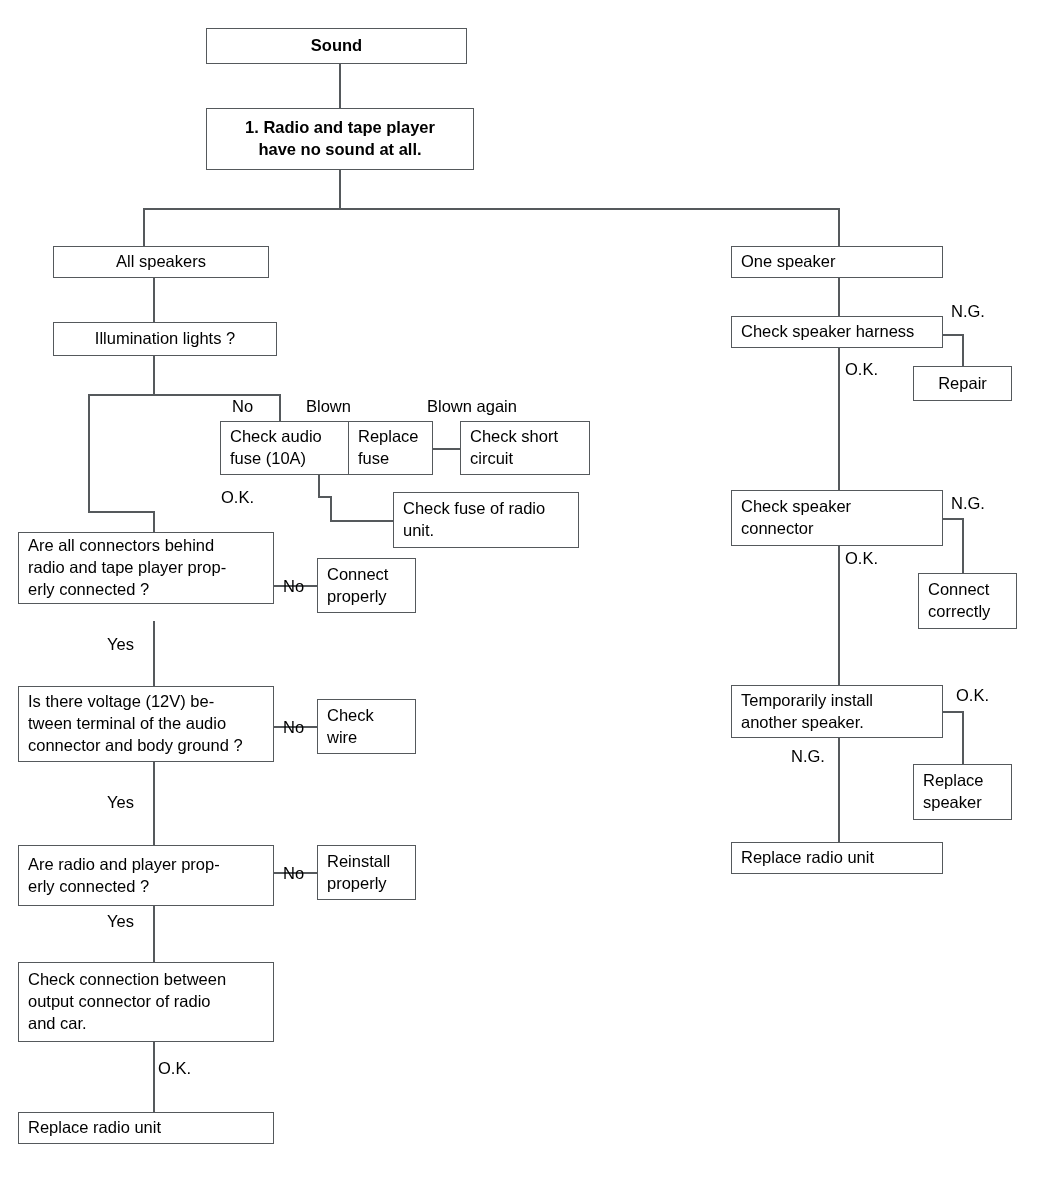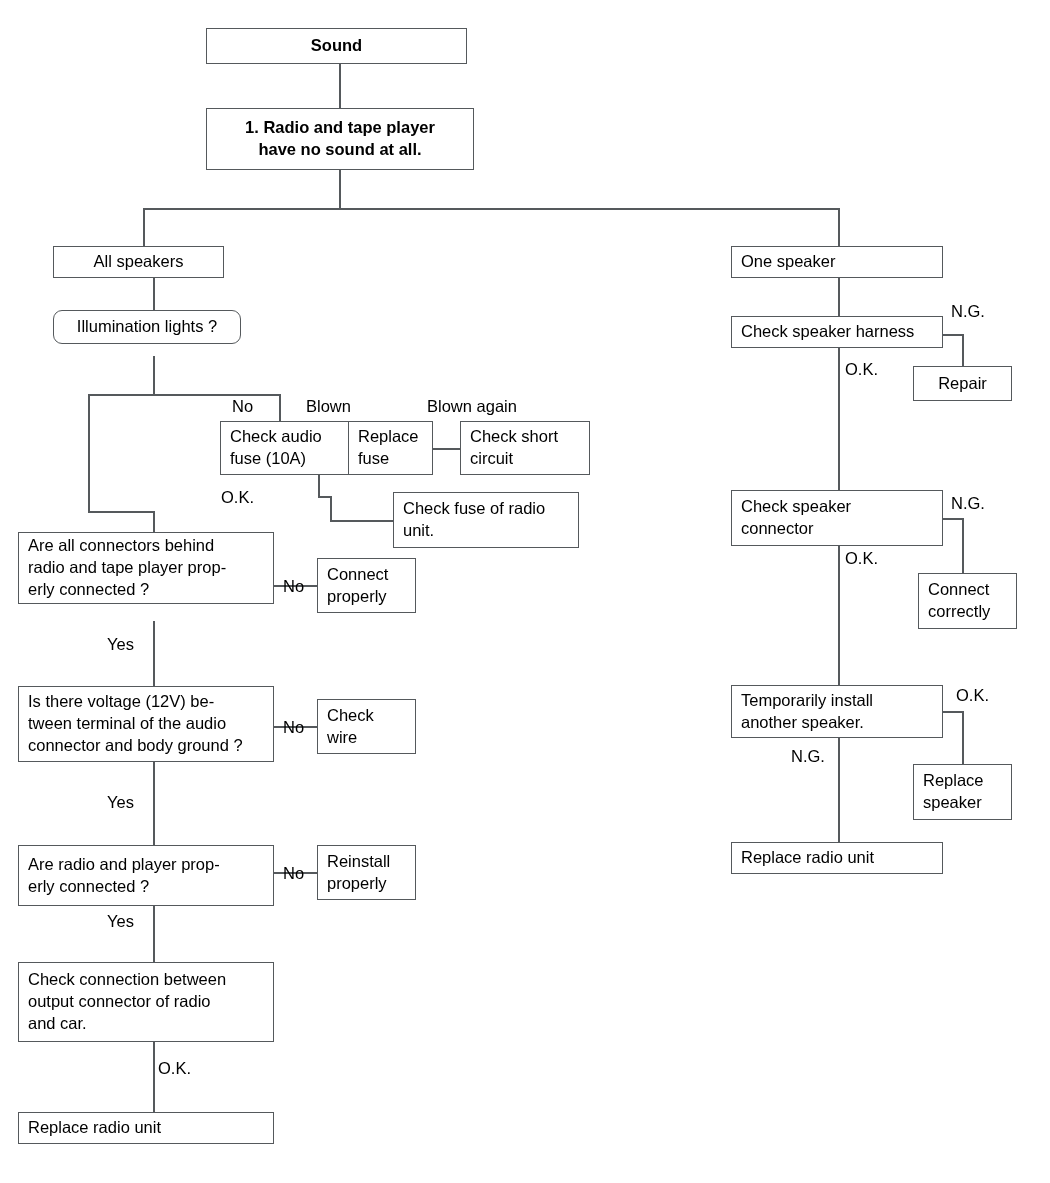--- a/index.html
+++ b/index.html
@@ -69,25 +69,25 @@
 have no sound at all.</div>
 
   <div class="edge v" style="left:339px; top:170px; height:39px;"></div>
 
   <div class="edge h" style="left:143px; top:208px; width:697px;"></div>
 
   <div class="edge v" style="left:143px; top:208px; height:38px;"></div>
 
   <div class="edge v" style="left:838px; top:208px; height:38px;"></div>
 
-  <div class="node center" style="left:53px; top:246px; width:171px; height:32px;">All speakers</div>
+  <div class="node center" style="left:53px; top:246px; width:216px; height:32px;">All speakers</div>
 
   <div class="edge v" style="left:153px; top:278px; height:44px;"></div>
 
-  <div class="node center" style="left:53px; top:310px; width:188px; height:34px;border-radius:9px;">Illumination lights ?</div>
+  <div class="node center" style="left:53px; top:322px; width:224px; height:34px;">Illumination lights ?</div>
 
   <div class="edge v" style="left:153px; top:356px; height:39px;"></div>
 
   <div class="edge h" style="left:88px; top:394px; width:66px;"></div>
   <div class="edge v" style="left:88px; top:394px; height:118px;"></div>
   <div class="edge h" style="left:88px; top:511px; width:66px;"></div>
   <div class="edge v" style="left:153px; top:511px; height:38px;"></div>
 
   <div class="edge h" style="left:153px; top:394px; width:127px;"></div>
   <div class="edge v" style="left:279px; top:394px; height:27px;"></div>

